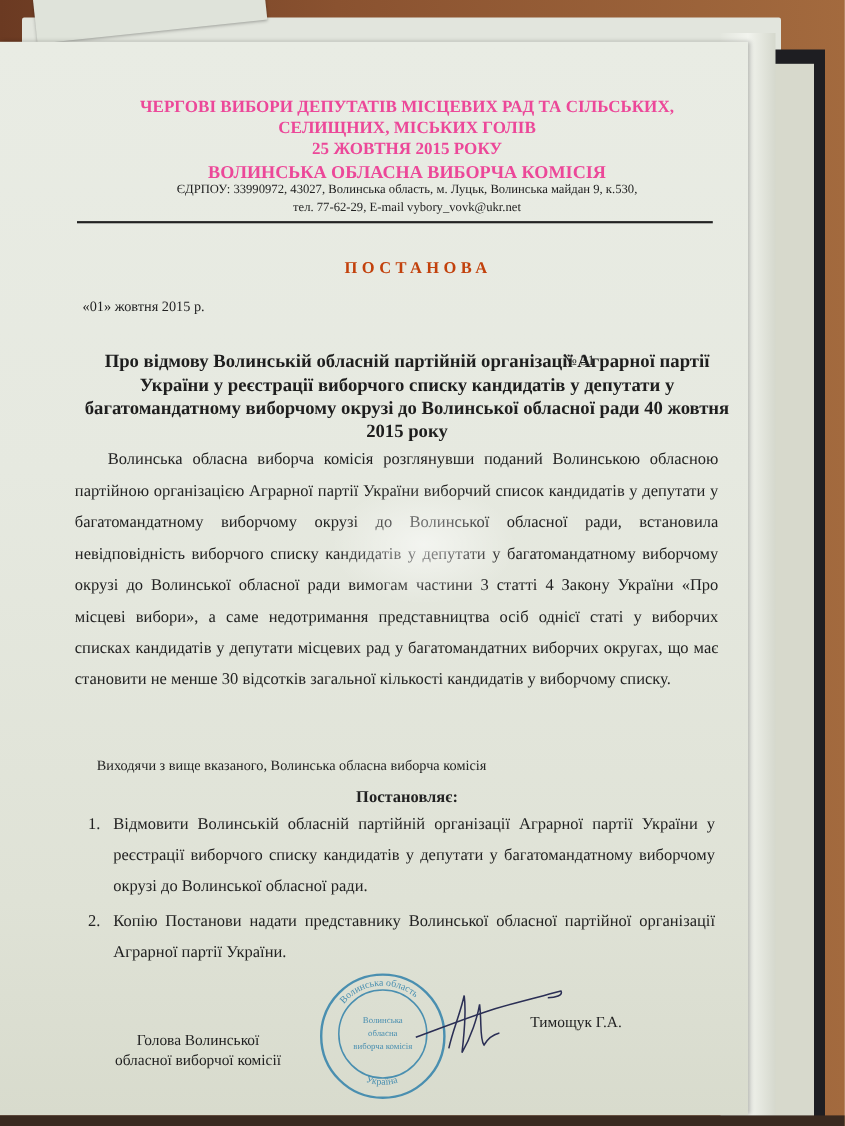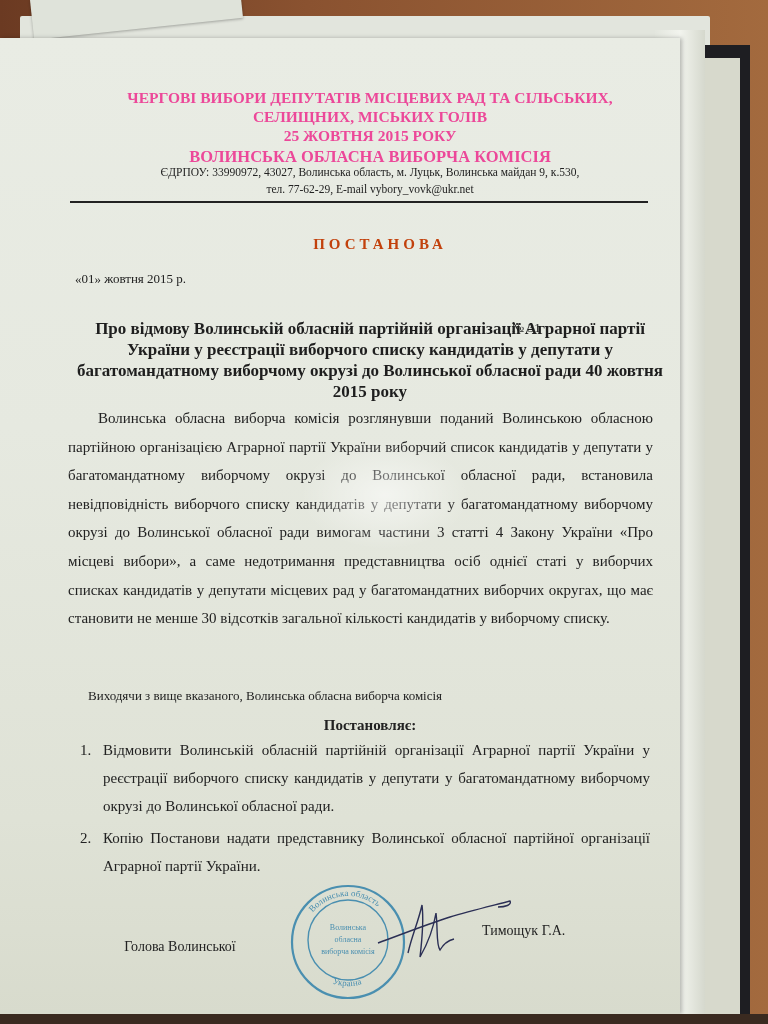--- a/index.html
+++ b/index.html
@@ -71,20 +71,21 @@
     <span>Відмовити Волинській обласній партійній організації Аграрної партії України у реєстрації виборчого списку кандидатів у депутати у багатомандатному виборчому окрузі до Волинської обласної ради.</span>
   </li>
   <li>
     <span class="n">2.</span>
     <span>Копію Постанови надати представнику Волинської обласної партійної організації Аграрної партії України.</span>
   </li>
 </ol>
 
 <div class="sig-title">
   <div>Голова Волинської</div>
+  <div>обласної виборчої комісії</div>
 </div>
 
 <svg class="stamp" viewBox="0 0 120 120">
   <circle cx="60" cy="60" r="56" fill="none" stroke="#4a8fb0" stroke-width="2.2"></circle>
   <circle cx="60" cy="58" r="40" fill="none" stroke="#4a8fb0" stroke-width="1.4"></circle>
   <defs>
       <path id="arcTop" d="M 14 60 A 46 46 0 0 1 106 60"></path>
       <path id="arcBot" d="M 25 88 A 46 46 0 0 0 95 88"></path>
     </defs>
   <text font-size="9" fill="#4a8fb0" font-family="Liberation Serif, serif"><textPath href="#arcTop" startOffset="22%">Волинська область</textPath></text>

